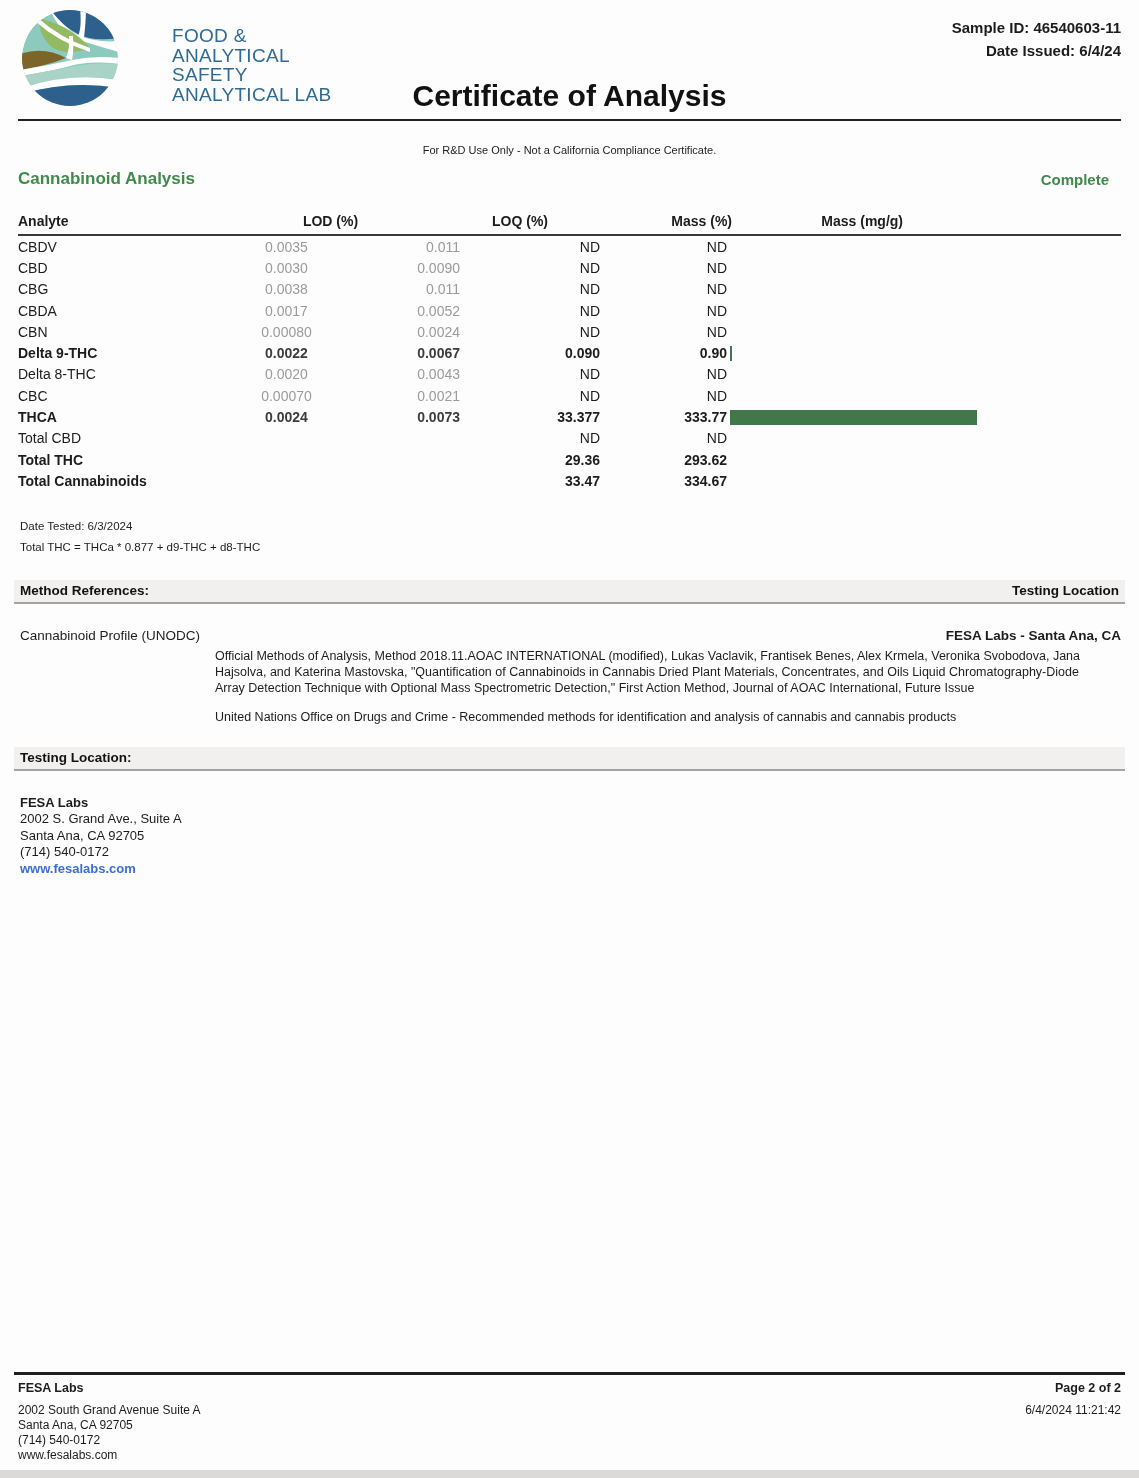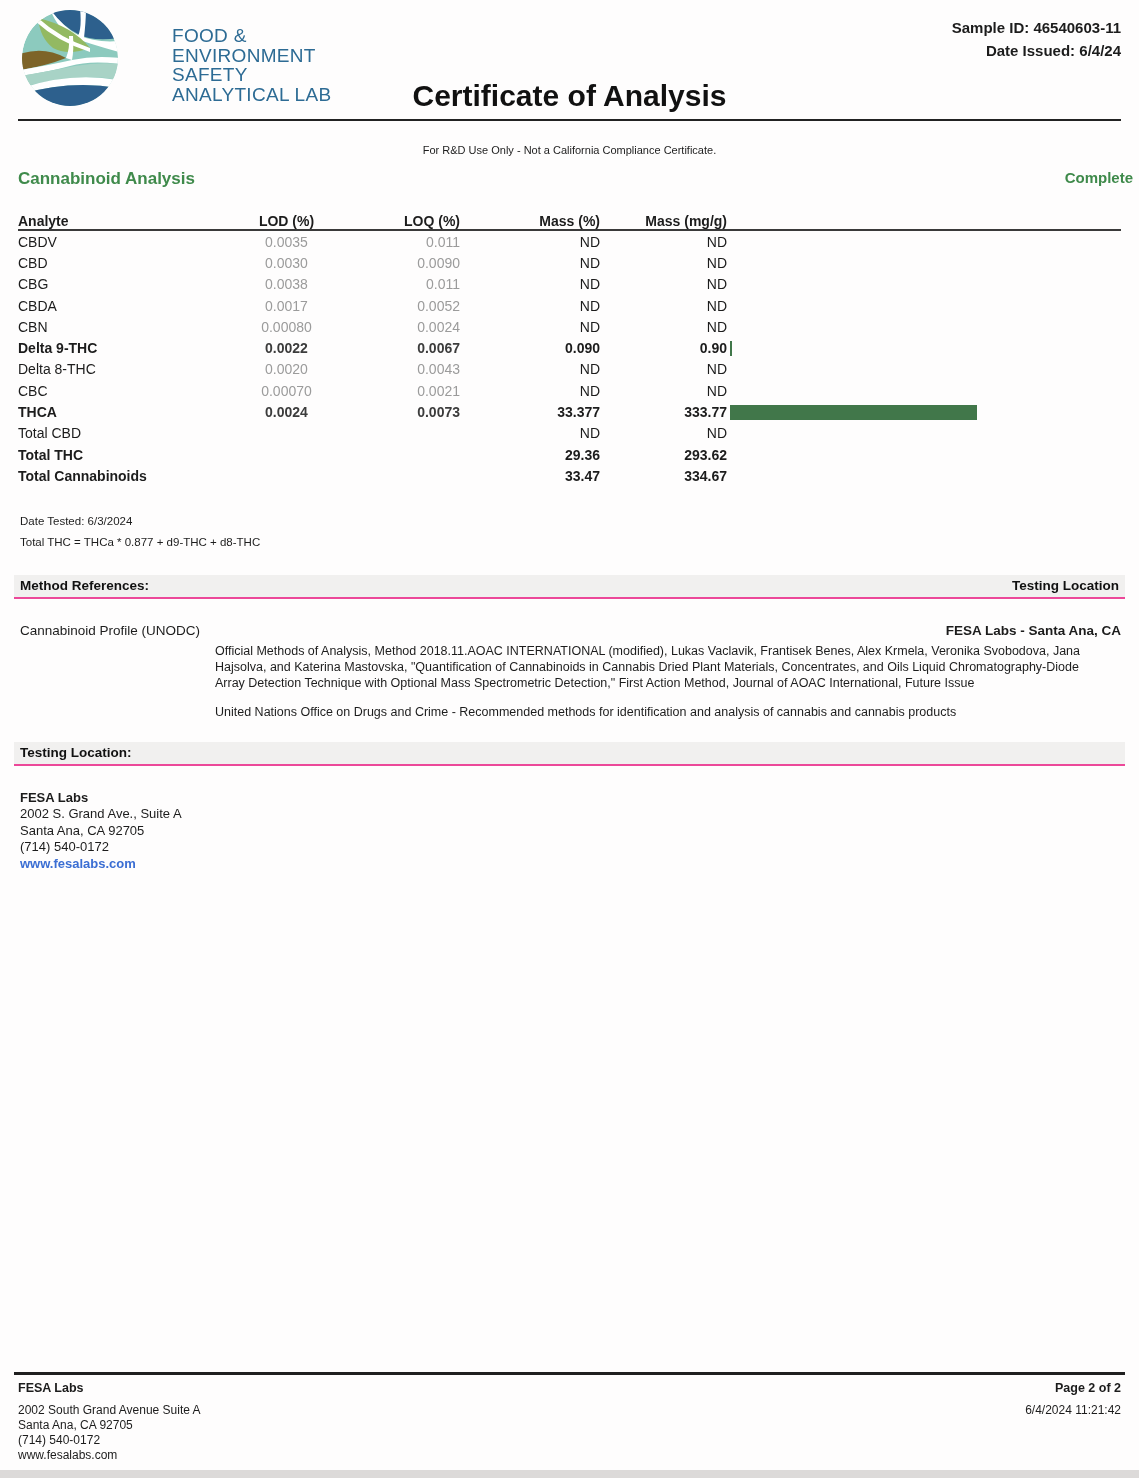--- a/index.html
+++ b/index.html
@@ -33,51 +33,52 @@
     position: absolute; left: 18px; right: 18px; top: 119px;
     height: 2px; background: #222;
   }
   .doc-subtitle {
     margin-top: 24px; text-align: center;
     font-size: 11px; color: #1d1d1d;
   }
 
   
   .section-row {
-    display: flex; justify-content: space-between; align-items: flex-start;
-    margin: 13px 6px 0 18px;
+    display: flex; justify-content: space-between; align-items: center;
+    margin: 13px 30px 0 18px;
   }
   .section-heading { font-size: 17px; font-weight: 700; color: var(--green-heading); }
   .section-status { font-size: 15px; font-weight: 700; color: var(--green-heading); }
 
   
   .tbl { margin: 24px 18px 0 18px; font-size: 14px; }
   .tbl-header {
-    display: flex; font-weight: 700; 
+    display: flex; font-weight: 700; padding-bottom: 5px;
     border-bottom: 2px solid #3a3a3a;
+    gap: 44px;
   }
   .tbl-row { display: flex; align-items: center; height: 21.3px; }
   .c-analyte { width: 210px; text-align: left; }
   .c-lod  { width: 117px; text-align: center; }
   .c-loq  { width: 115px; text-align: right; }
   .c-mpct { width: 140px; text-align: right; }
   .c-mmg  { width: 127px; text-align: right; }
   .c-bar  { flex: 1; padding-left: 3px; display: flex; align-items: center; }
   .tbl-row .c-lod, .tbl-row .c-loq { color: #9b9b9b; }
   .tbl-row.bold { font-weight: 700; }
   .tbl-row.bold .c-lod, .tbl-row.bold .c-loq { color: #3c3c3c; }
   .bar { height: 15px; background: var(--bar-green); }
 
   
   .notes { margin: 24px 18px 0 20px; font-size: 11.5px; line-height: 21px; color: #1d1d1d; }
 
   
   .rule-bar {
     margin: 0 14px; padding: 3px 6px 4px 6px;
-    background: #f1f0ef; border-bottom: 2px solid #ec4899;
+    background: #f1f0ef; border-bottom: 2px solid #a3a3a3;
     display: flex; justify-content: space-between; align-items: baseline;
     font-size: 13.5px; font-weight: 700; color: #111;
   }
   .bar-methods { margin-top: 22px; }
   .bar-testing { margin-top: 22px; }
 
   
   .method-block { position: relative; margin: 0 18px; padding-top: 24px; }
   .method-label { position: absolute; left: 2px; top: 24px; font-size: 13.5px; color: #1d1d1d; }
   .method-location { position: absolute; right: 0; top: 24px; font-size: 13.5px; font-weight: 700; }
@@ -128,21 +129,21 @@
         <path d="M0,62 Q30,57 52,52 Q75,47 100,50 L100,56 Q70,52 50,58 Q28,64 0,68 Z" fill="#ffffff"></path>
         <path d="M0,68 Q30,63 55,58 Q78,54 100,56 L100,72 Q55,64 0,80 Z" fill="#a8d3c6"></path>
         <path d="M2,80 Q50,64 98,72 L98,80 Q50,72 2,86 Z" fill="#ffffff"></path>
         <path d="M2,86 Q50,72 98,80 L98,100 L2,100 Z" fill="#2d608d"></path>
         <path d="M60,0 Q62,20 58,28 L64,30 Q66,12 66,0 Z" fill="#ffffff"></path>
         <path d="M46,50 Q50,40 49,28 L53,28 Q54,42 52,52 Z" fill="#ffffff"></path>
       </g>
     </svg>
     <div class="logo-text">
       <div>FOOD &amp;</div>
-      <div>ENVIRONMENT</div>
+      <div>ANALYTICAL</div>
       <div>SAFETY</div>
       <div>ANALYTICAL LAB</div>
     </div>
     <div class="sample-info">
       <div>Sample ID: 46540603-11</div>
       <div>Date Issued: 6/4/24</div>
     </div>
     <div class="doc-title">Certificate of Analysis</div>
     <div class="header-rule"></div>
   </div>

